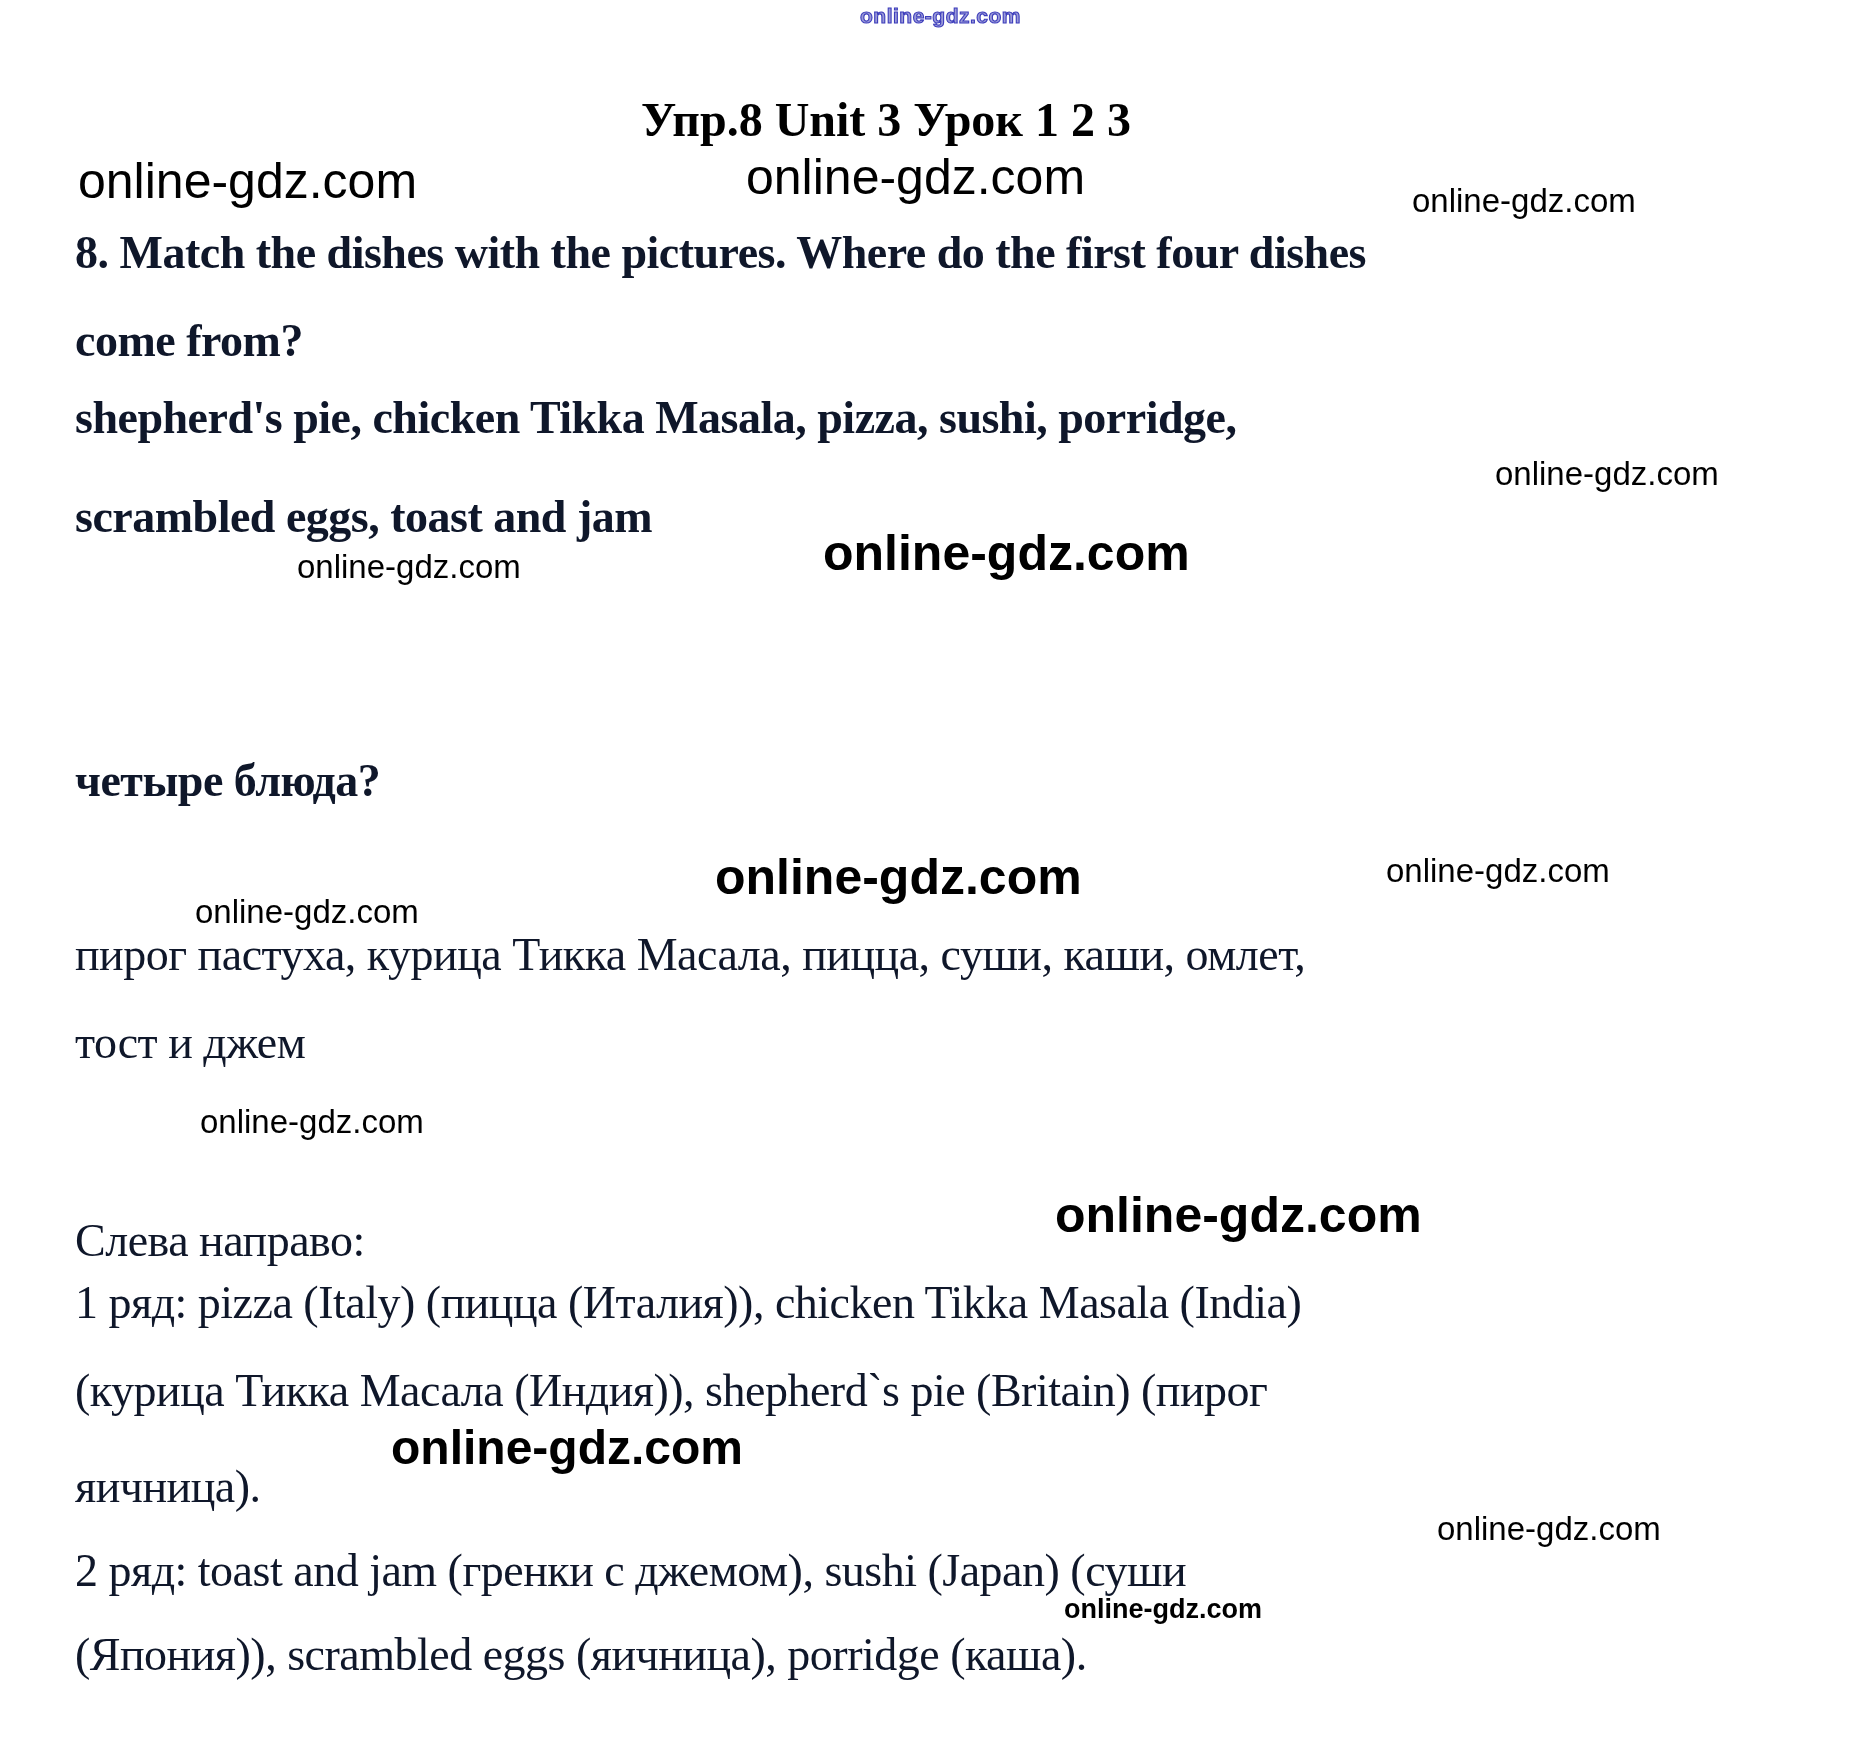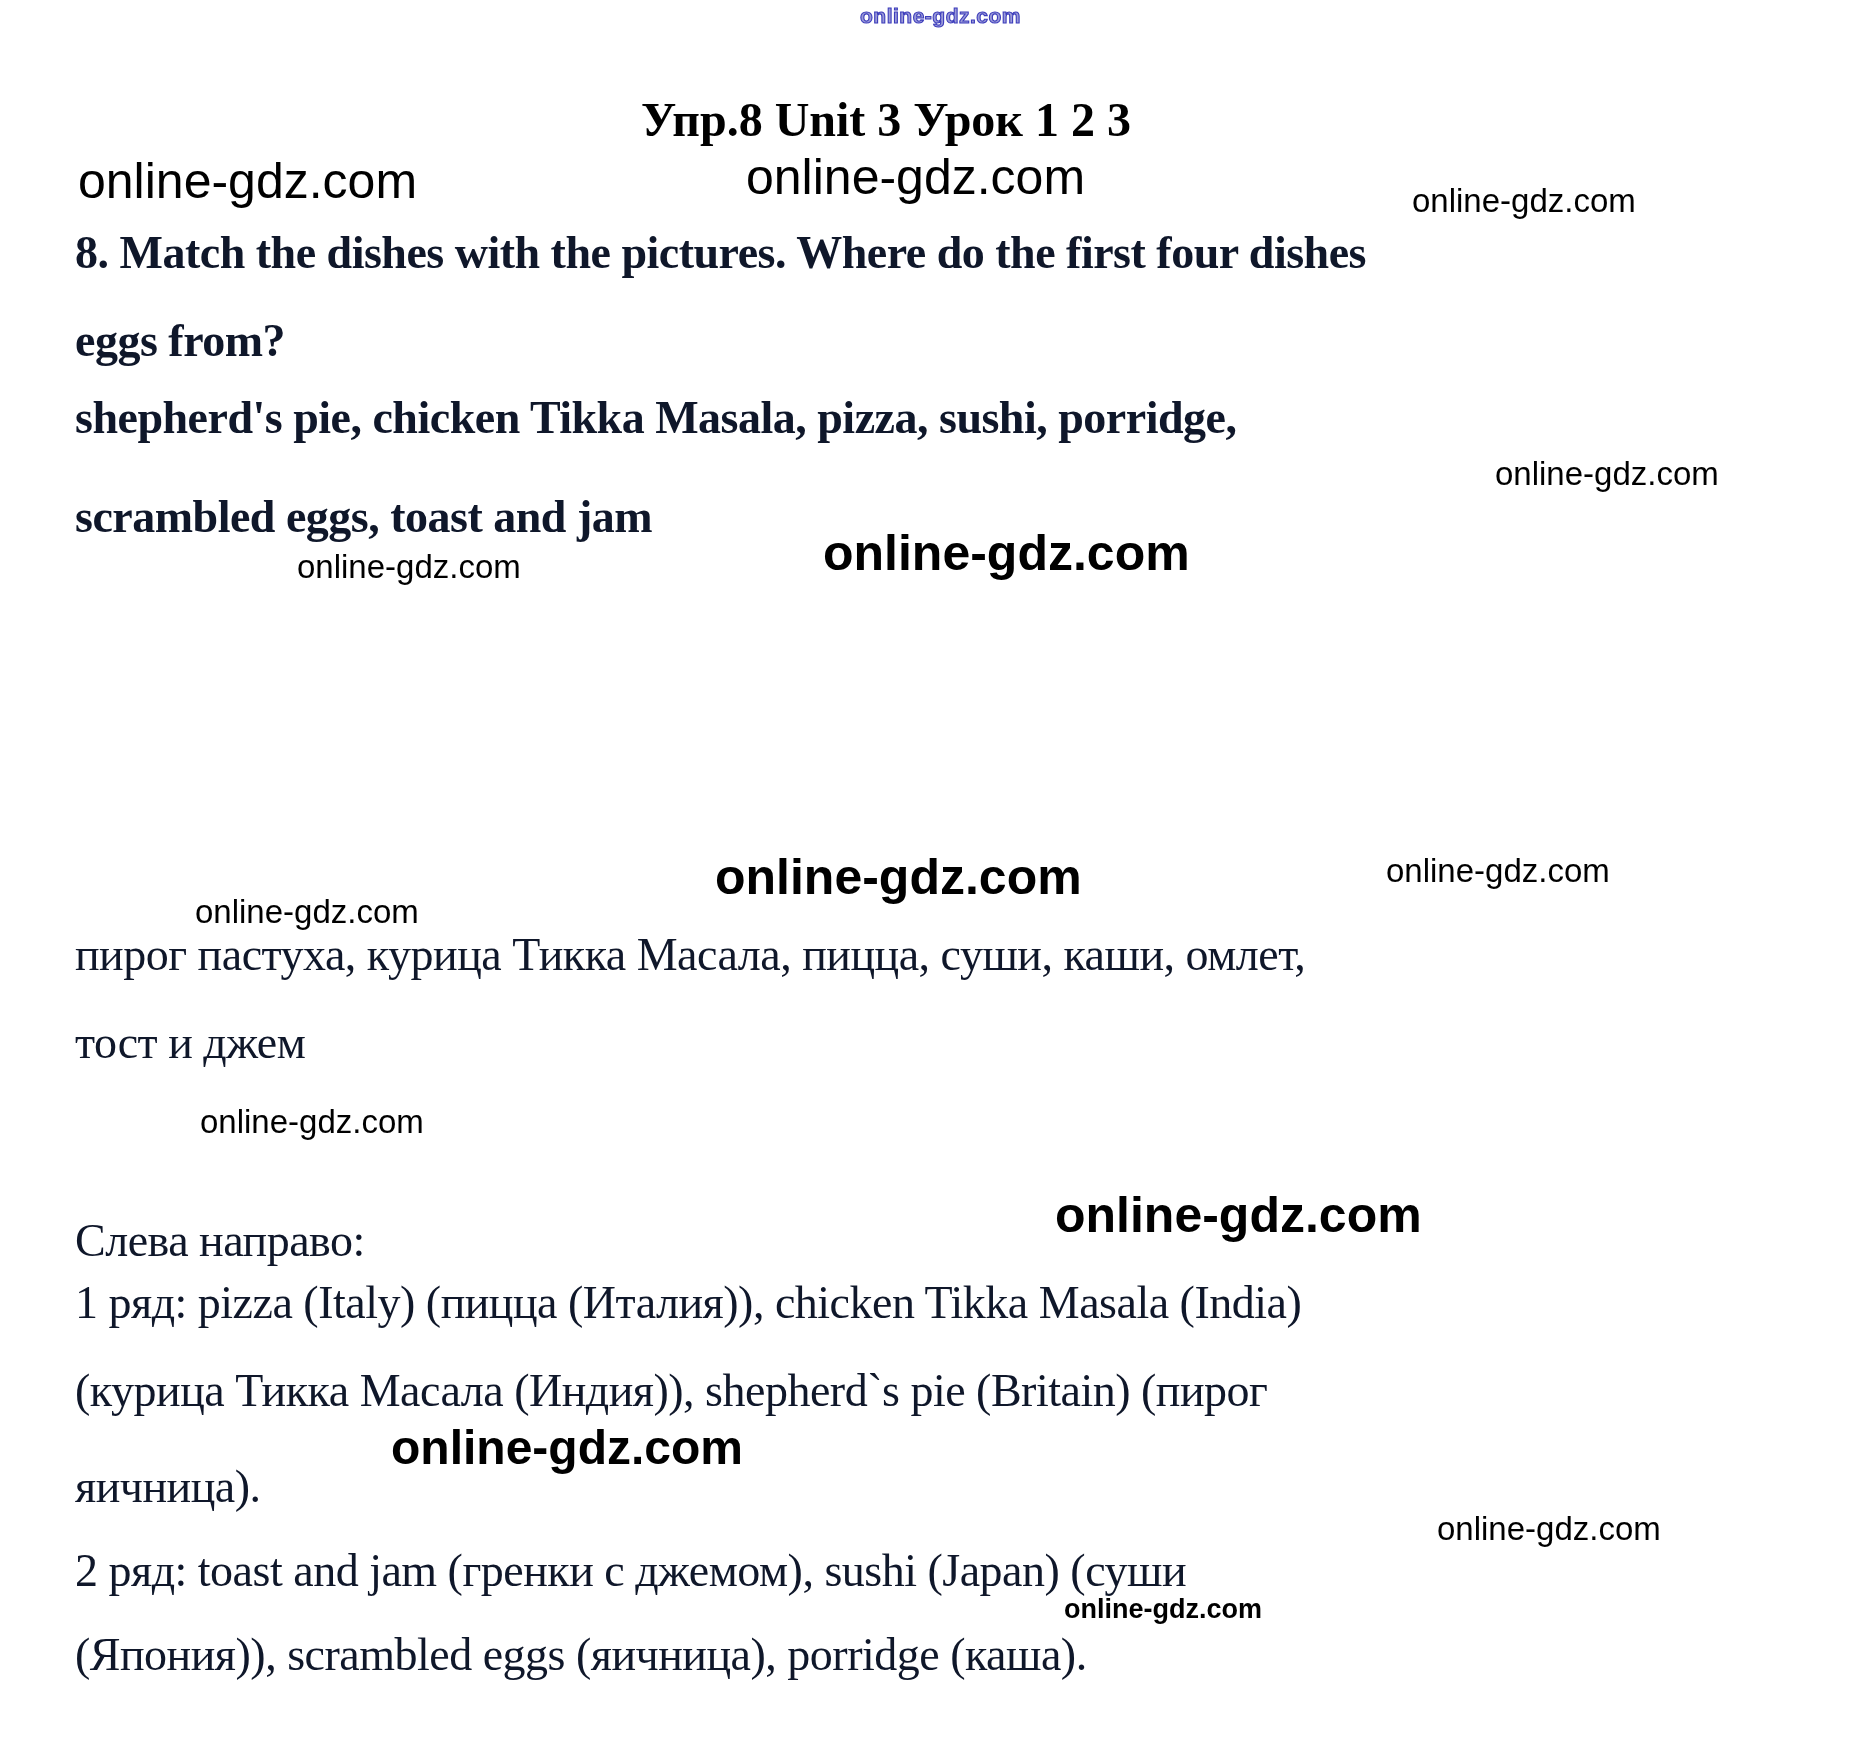--- a/index.html
+++ b/index.html
@@ -56,28 +56,29 @@
 
   <div class="wm wm-blue" style="left:860px; top:4px;">online-gdz.com</div>
 
   <div class="title" style="top:92px;">Упр.8 Unit 3 Урок 1 2 3</div>
 
   <div class="wm wm-lg" style="left:78px; top:152px;">online-gdz.com</div>
   <div class="wm wm-lg" style="left:746px; top:148px;">online-gdz.com</div>
   <div class="wm wm-sm" style="left:1412px; top:182px;">online-gdz.com</div>
 
   <div class="line b" style="left:75px; top:228px;">8. Match the dishes with the pictures. Where do the first four dishes</div>
-  <div class="line b" style="left:75px; top:316px;">eggs from?</div>
+  <div class="line b" style="left:75px; top:316px;">come from?</div>
   <div class="line b" style="left:75px; top:393px;">shepherd's pie, chicken Tikka Masala, pizza, sushi, porridge,</div>
   <div class="wm wm-sm" style="left:1495px; top:455px;">online-gdz.com</div>
   <div class="line b" style="left:75px; top:492px;">scrambled eggs, toast and jam</div>
 
   <div class="wm wm-lg-b" style="left:823px; top:524px;">online-gdz.com</div>
   <div class="wm wm-sm" style="left:297px; top:548px;">online-gdz.com</div>
 
+  <div class="line b" style="left:75px; top:756px;">четыре блюда?</div>
 
   <div class="wm wm-lg-b" style="left:715px; top:848px;">online-gdz.com</div>
   <div class="wm wm-sm" style="left:1386px; top:852px;">online-gdz.com</div>
   <div class="wm wm-sm" style="left:195px; top:893px;">online-gdz.com</div>
 
   <div class="line" style="left:75px; top:930px;">пирог пастуха, курица Тикка Масала, пицца, суши, каши, омлет,</div>
   <div class="line" style="left:75px; top:1018px;">тост и джем</div>
 
   <div class="wm wm-sm" style="left:200px; top:1103px;">online-gdz.com</div>
 

